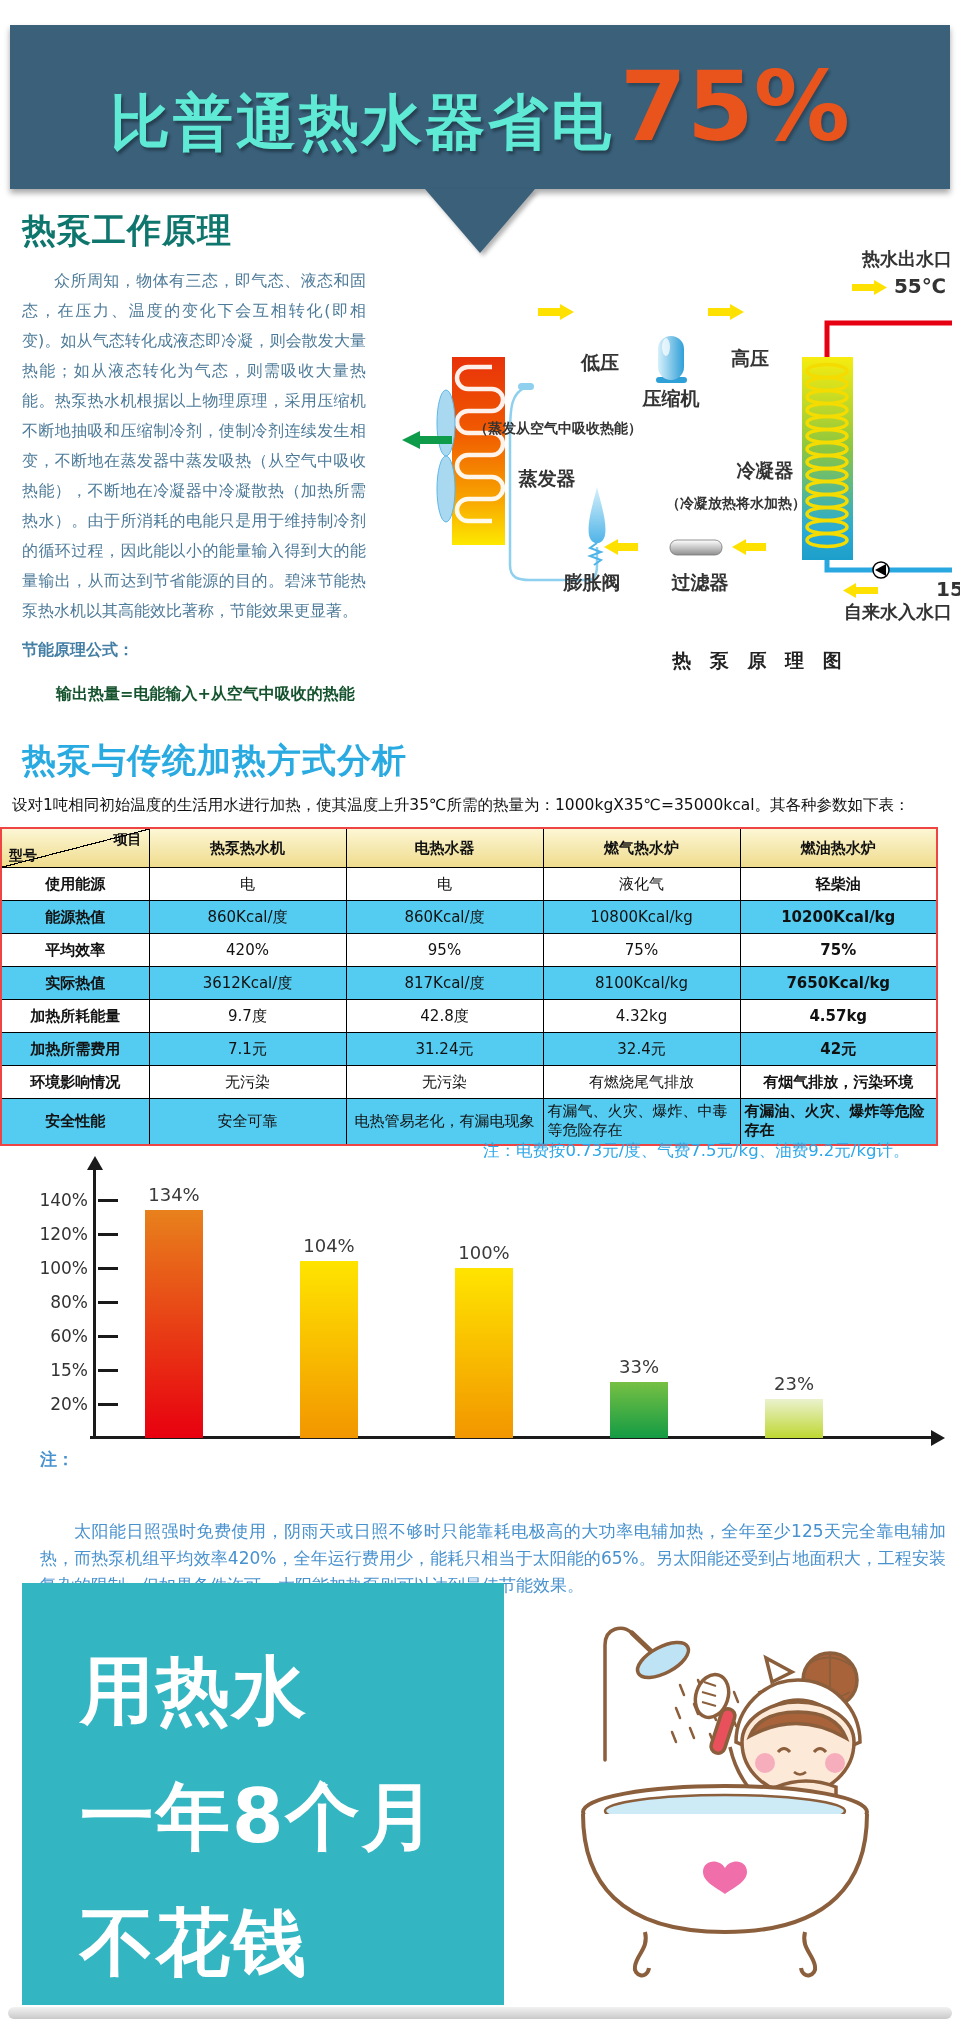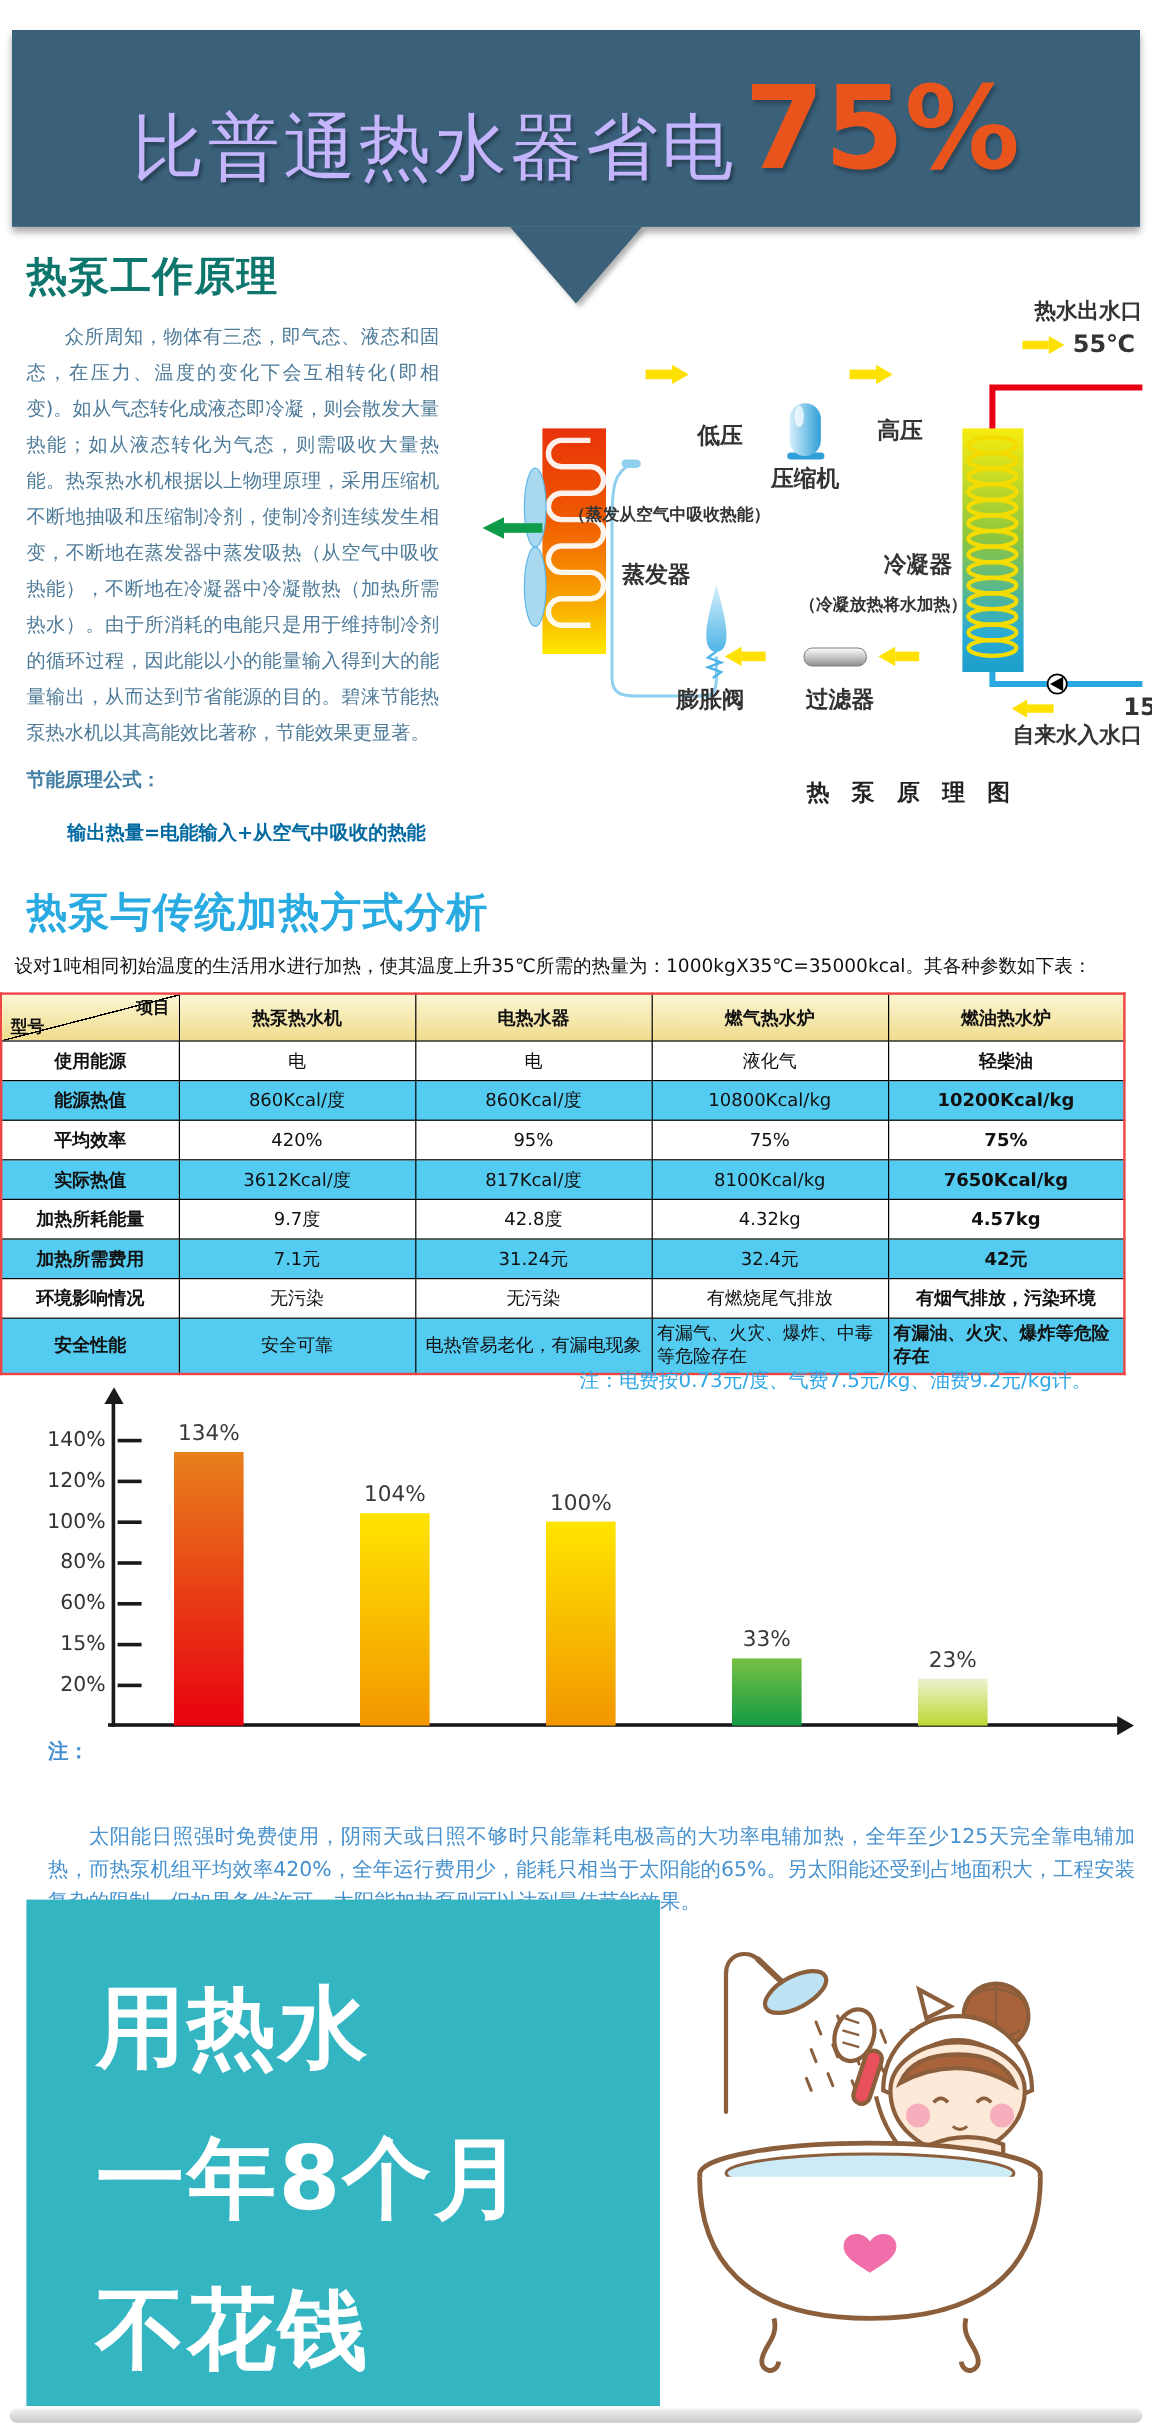--- a/index.html
+++ b/index.html
@@ -3,21 +3,21 @@
 <meta charset="utf-8">
 <style>
   html,body{margin:0;padding:0;background:#fff;}
   body{font-family:"DejaVu Sans","Liberation Sans",sans-serif;}
   #page{position:relative;width:960px;height:2023px;background:#fff;overflow:hidden;}
 
   
   .banner{position:absolute;left:10px;top:25px;width:940px;height:164px;
     display:flex;align-items:center;justify-content:center;
     box-shadow:0 4px 6px rgba(0,0,0,.35);}
-  .banner-title{color:#c4b5fd;font-size:60px;font-weight:normal;letter-spacing:3px;
+  .banner-title{color:#5eead4;font-size:60px;font-weight:bold;letter-spacing:3px;
     text-shadow:2px 3px 3px rgba(0,0,0,.35);margin-top:32px;}
   .banner-pct{font-size:96px;font-weight:bold;margin-left:6px;line-height:1;
     text-shadow:2px 3px 3px rgba(0,0,0,.25);}
   .banner-tri{position:absolute;left:425px;top:189px;width:0;height:0;
     border-left:55px solid transparent;border-right:55px solid transparent;
     filter:drop-shadow(3px 3px 2px rgba(0,0,0,.3));}
 
   
   .sec-title{position:absolute;font-size:34px;font-weight:bold;letter-spacing:1px;}
 
@@ -69,42 +69,42 @@
   .ylab{position:absolute;left:30px;width:58px;text-align:right;font-size:17px;color:#333;}
   .bar{position:absolute;width:58px;}
   .bar-label{position:absolute;width:90px;text-align:center;font-size:18px;color:#3a3a3a;}
 
   
   .foot-label{position:absolute;left:40px;top:1448px;font-size:17px;font-weight:bold;}
   .foot-text{position:absolute;left:40px;top:1474px;width:906px;font-size:17px;line-height:27px;
     text-align:justify;text-indent:2em;margin-top:44px;}
 
   
-  .promo{position:absolute;left:22px;top:1583px;width:528px;height:422px;
+  .promo{position:absolute;left:22px;top:1583px;width:482px;height:422px;
     padding:44px 0 0 58px;box-sizing:border-box;}
   .promo div{color:#fff;font-size:74px;font-weight:bold;line-height:126px;letter-spacing:2px;}
   .cartoon{position:absolute;left:530px;top:1600px;}
   .page-edge{position:absolute;left:8px;top:2007px;width:944px;height:12px;border-radius:8px;
     background:linear-gradient(#f2f2f2,#c9c9c9);}
 </style>
 </head>
 <body>
 
 <div id="page">
 
   <div class="banner" style="background:#3A607A;">
     <span class="banner-title">比普通热水器省电</span>
     <span class="banner-pct" style="color:#E9541D;">75%</span>
   </div>
   <div class="banner-tri" style="border-top:64px solid #3A607A;"></div>
 
   <div class="sec-title" style="left:22px;top:208px;color:#0f766e;">热泵工作原理</div>
   <div class="para1" style="color:#4E7B99;">众所周知，物体有三态，即气态、液态和固态，在压力、温度的变化下会互相转化(即相变)。如从气态转化成液态即冷凝，则会散发大量热能；如从液态转化为气态，则需吸收大量热能。热泵热水机根据以上物理原理，采用压缩机不断地抽吸和压缩制冷剂，使制冷剂连续发生相变，不断地在蒸发器中蒸发吸热（从空气中吸收热能），不断地在冷凝器中冷凝散热（加热所需热水）。由于所消耗的电能只是用于维持制冷剂的循环过程，因此能以小的能量输入得到大的能量输出，从而达到节省能源的目的。碧涞节能热泵热水机以其高能效比著称，节能效果更显著。</div>
   <div class="formula-label" style="color:#437FA5;">节能原理公式：</div>
-  <div class="formula" style="color:#0369a1;">输出热量=电能输入+从空气中吸收的热能</div>
+  <div class="formula" style="color:#14532d;">输出热量=电能输入+从空气中吸收的热能</div>
 
   <svg class="diagram" viewBox="0 0 620 430">
     <defs>
       <linearGradient id="gEvap" x1="0" y1="0" x2="0" y2="1">
         <stop offset="0" stop-color="#E8320A"></stop>
           <stop offset="0.4" stop-color="#F05A00"></stop>
         <stop offset="0.75" stop-color="#F8A300"></stop>
           <stop offset="1" stop-color="#FDE800"></stop>
       </linearGradient>
       <linearGradient id="gCond" x1="0" y1="0" x2="0" y2="1">

